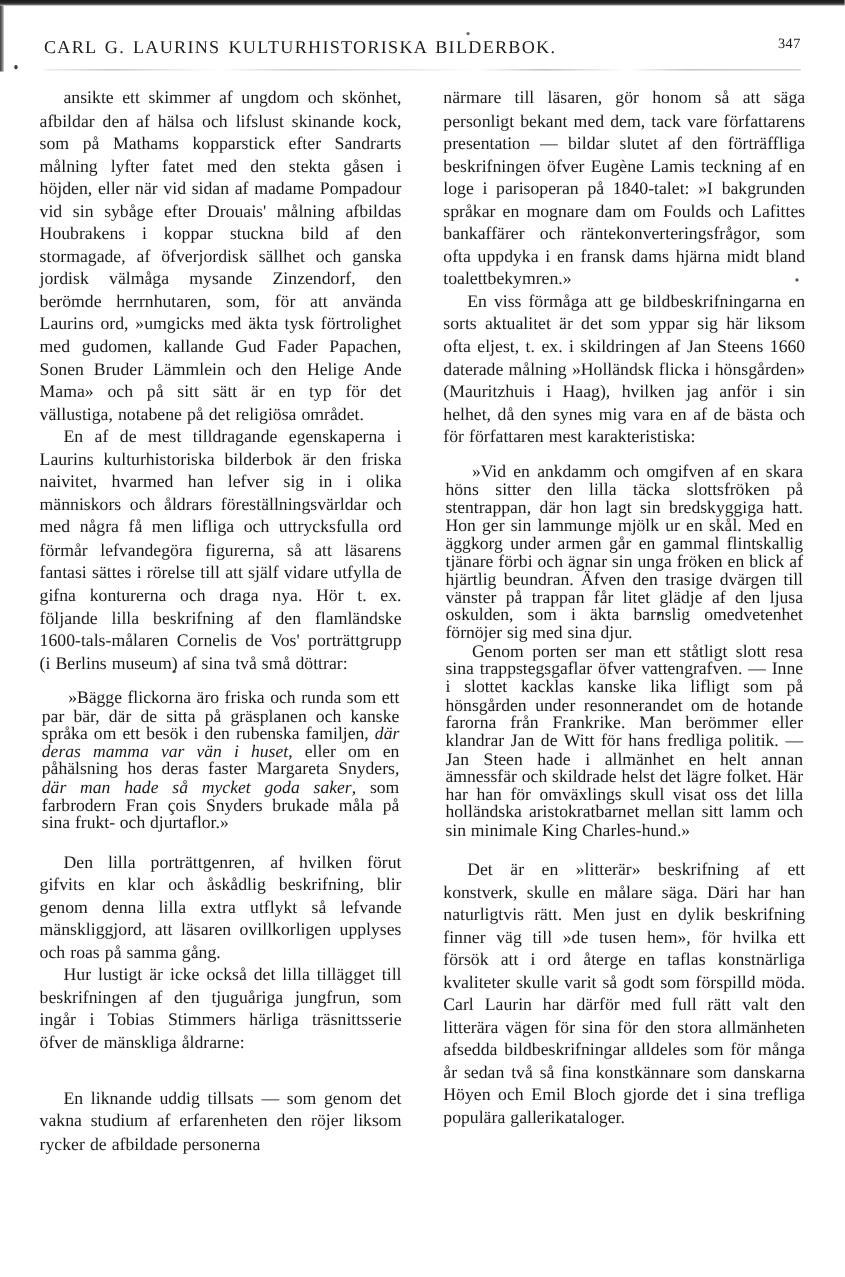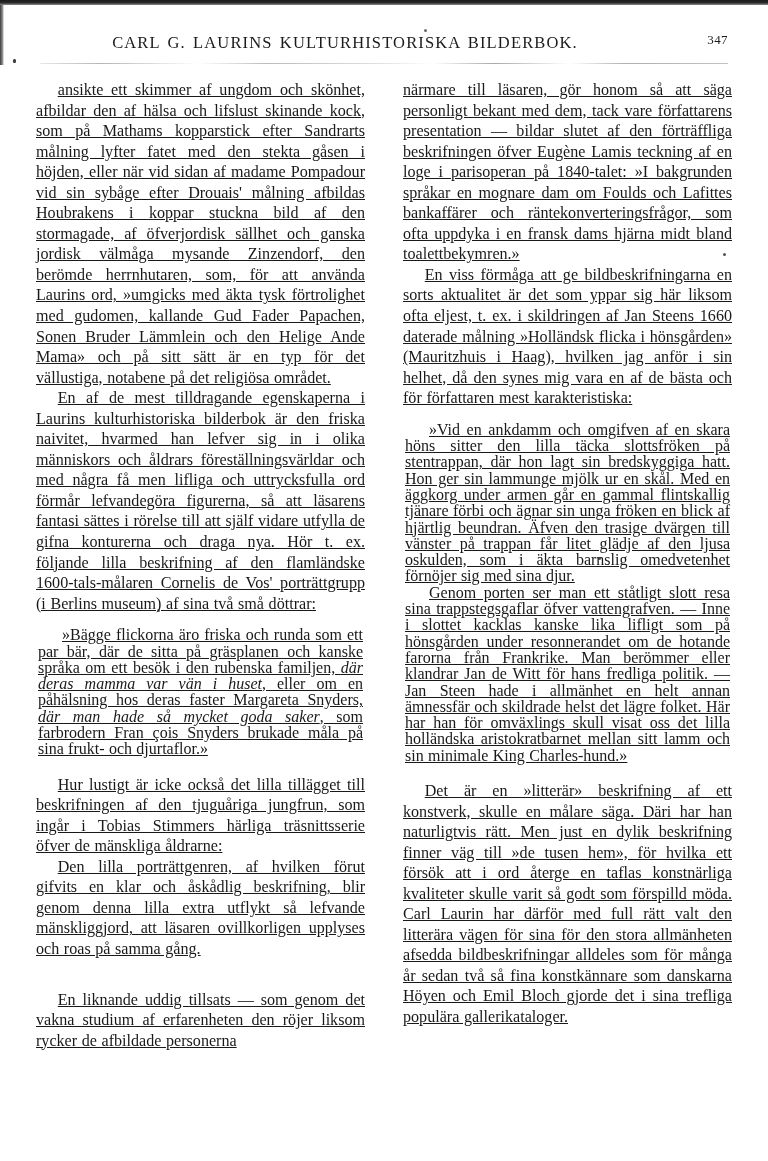--- a/index.html
+++ b/index.html
@@ -70,21 +70,21 @@
     position: absolute;
     top: 33px;
     left: 40px;
     width: 688px;
     height: 26px;
   }
   .head-title {
     position: absolute;
     left: 0; top: 0;
     width: 610px;
-    text-align: center;
+    text-align: left;
     font-size: 16.5px;
     letter-spacing: 1.15px;
     word-spacing: 2px;
     white-space: nowrap;
   }
   .head-folio {
     position: absolute;
     right: 0; top: -1px;
     font-size: 13px;
     letter-spacing: 0.4px;
@@ -109,21 +109,20 @@
   }
 
   
   #columns {
     position: absolute;
     top: 80px;
     left: 36px;
     width: 696px;
     display: flex;
     gap: 38px;
-    text-decoration: underline;
   }
   .column {
     width: 329px;
   }
 
   
   .para {
     margin: 0;
     font-size: 16.1px;
     line-height: 20.55px;
@@ -182,22 +181,22 @@
 <div id="head-rule"></div>
 
 <div id="columns">
 
   <div class="column">
     <p class="para">ansikte ett skimmer af ungdom och skönhet, afbildar den af hälsa och lifslust skinande kock, som på Mathams kopparstick efter Sandrarts målning lyfter fatet med den stekta gåsen i höjden, eller när vid sidan af madame Pompadour vid sin sybåge efter Drouais' målning afbildas Houbrakens i koppar stuckna bild af den stormagade, af öfverjordisk sällhet och ganska jordisk välmåga mysande Zinzendorf, den berömde herrnhutaren, som, för att använda Laurins ord, »umgicks med äkta tysk förtrolighet med gudomen, kallande Gud Fader Papachen, Sonen Bruder Lämmlein och den Helige Ande Mama» och på sitt sätt är en typ för det vällustiga, notabene på det religiösa området.</p>
     <p class="para">En af de mest tilldragande egenskaperna i Laurins kulturhistoriska bilderbok är den friska naivitet, hvarmed han lefver sig in i olika människors och åldrars föreställningsvärldar och med några få men lifliga och uttrycksfulla ord förmår lefvandegöra figurerna, så att läsarens fantasi sättes i rörelse till att själf vidare utfylla de gifna konturerna och draga nya. Hör t. ex. följande lilla beskrifning af den flamländske 1600-tals-målaren Cornelis de Vos' porträttgrupp (i Berlins museum) af sina två små döttrar:</p>
     <div class="gap-md"></div>
     <p class="quote"><span>»Bägge flickorna äro friska och runda som ett par bär, där de sitta på gräsplanen och kanske språka om ett besök i den rubenska familjen, </span><i>där deras mamma var vän i huset</i><span>, eller om en påhälsning hos deras faster Margareta Snyders, </span><i>där man hade så mycket goda saker</i><span>, som farbrodern Fran çois Snyders brukade måla på sina frukt- och djurtaflor.»</span></p>
     <div class="gap-lg"></div>
+    <p class="para">Den lilla porträttgenren, af hvilken förut gifvits en klar och åskådlig beskrifning, blir genom denna lilla extra utflykt så lefvande mänskliggjord, att läsaren ovillkorligen upplyses och roas på samma gång.</p>
     <p class="para">Hur lustigt är icke också det lilla tillägget till beskrifningen af den tjuguåriga jungfrun, som ingår i Tobias Stimmers härliga träsnittsserie öfver de mänskliga åldrarne:</p>
-    <p class="para">Den lilla porträttgenren, af hvilken förut gifvits en klar och åskådlig beskrifning, blir genom denna lilla extra utflykt så lefvande mänskliggjord, att läsaren ovillkorligen upplyses och roas på samma gång.</p>
     <div class="gap-md"></div>
     <div class="gap-lg"></div>
     <p class="para tail">En liknande uddig tillsats — som genom det vakna studium af erfarenheten den röjer liksom rycker de afbildade personerna</p>
   </div>
 
   <div class="column">
     <p class="para cont">närmare till läsaren, gör honom så att säga personligt bekant med dem, tack vare författarens presentation — bildar slutet af den förträffliga beskrifningen öfver Eugène Lamis teckning af en loge i parisoperan på 1840-talet: »I bakgrunden språkar en mognare dam om Foulds och Lafittes bankaffärer och räntekonverteringsfrågor, som ofta uppdyka i en fransk dams hjärna midt bland toalettbekymren.»</p>
     <p class="para">En viss förmåga att ge bildbeskrifningarna en sorts aktualitet är det som yppar sig här liksom ofta eljest, t. ex. i skildringen af Jan Steens 1660 daterade målning »Holländsk flicka i hönsgården» (Mauritzhuis i Haag), hvilken jag anför i sin helhet, då den synes mig vara en af de bästa och för författaren mest karakteristiska:</p>
     <div class="gap-md"></div>
     <p class="quote">»Vid en ankdamm och omgifven af en skara höns sitter den lilla täcka slottsfröken på stentrappan, där hon lagt sin bredskyggiga hatt. Hon ger sin lammunge mjölk ur en skål. Med en äggkorg under armen går en gammal flintskallig tjänare förbi och ägnar sin unga fröken en blick af hjärtlig beundran. Äfven den trasige dvärgen till vänster på trappan får litet glädje af den ljusa oskulden, som i äkta barnslig omedvetenhet förnöjer sig med sina djur.</p>

